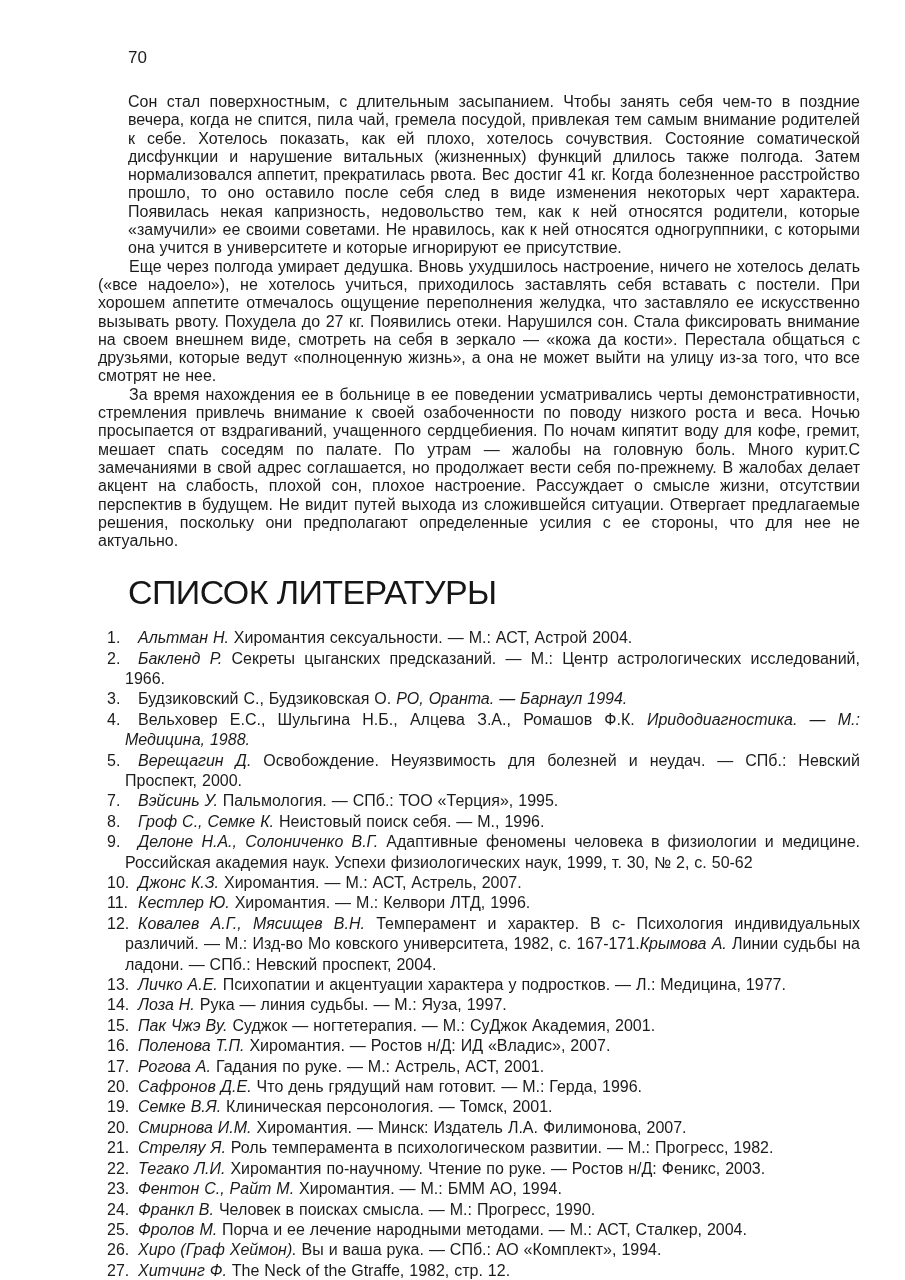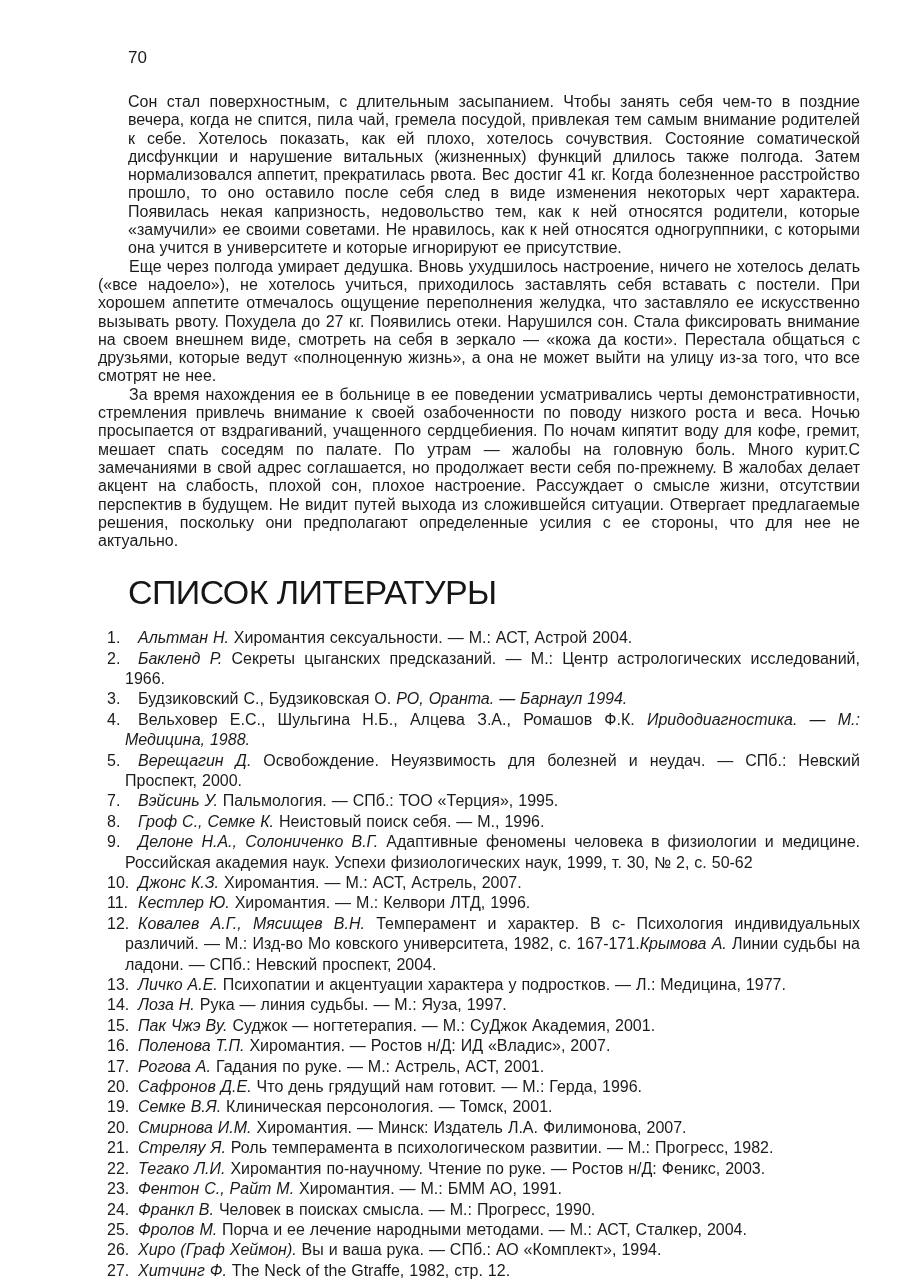--- a/index.html
+++ b/index.html
@@ -95,20 +95,20 @@
         <li class="bib-item"><span class="bib-num">13.</span><span class="seg italic">Личко А.Е.</span><span class="seg"> Психопатии и акцентуации характера у подростков. — Л.: Медицина, 1977.</span></li>
         <li class="bib-item"><span class="bib-num">14.</span><span class="seg italic">Лоза Н.</span><span class="seg"> Рука — линия судьбы. — М.: Яуза, 1997.</span></li>
         <li class="bib-item"><span class="bib-num">15.</span><span class="seg italic">Пак Чжэ Ву.</span><span class="seg"> Суджок — ногтетерапия. — М.: СуДжок Академия, 2001.</span></li>
         <li class="bib-item"><span class="bib-num">16.</span><span class="seg italic">Поленова Т.П.</span><span class="seg"> Хиромантия. — Ростов н/Д: ИД «Владис», 2007.</span></li>
         <li class="bib-item"><span class="bib-num">17.</span><span class="seg italic">Рогова А.</span><span class="seg"> Гадания по руке. — М.: Астрель, АСТ, 2001.</span></li>
         <li class="bib-item"><span class="bib-num">20.</span><span class="seg italic">Сафронов Д.Е.</span><span class="seg"> Что день грядущий нам готовит. — М.: Герда, 1996.</span></li>
         <li class="bib-item"><span class="bib-num">19.</span><span class="seg italic">Семке В.Я.</span><span class="seg"> Клиническая персонология. — Томск, 2001.</span></li>
         <li class="bib-item"><span class="bib-num">20.</span><span class="seg italic">Смирнова И.М.</span><span class="seg"> Хиромантия. — Минск: Издатель Л.А. Филимонова, 2007.</span></li>
         <li class="bib-item"><span class="bib-num">21.</span><span class="seg italic">Стреляу Я.</span><span class="seg"> Роль темперамента в психологическом развитии. — М.: Прогресс, 1982.</span></li>
         <li class="bib-item"><span class="bib-num">22.</span><span class="seg italic">Тегако Л.И.</span><span class="seg"> Хиромантия по-научному. Чтение по руке. — Ростов н/Д: Феникс, 2003.</span></li>
-        <li class="bib-item"><span class="bib-num">23.</span><span class="seg italic">Фентон С., Райт М.</span><span class="seg"> Хиромантия. — М.: БММ АО, 1991.</span></li>
+        <li class="bib-item"><span class="bib-num">23.</span><span class="seg italic">Фентон С., Райт М.</span><span class="seg"> Хиромантия. — М.: БММ АО, 1994.</span></li>
         <li class="bib-item"><span class="bib-num">24.</span><span class="seg italic">Франкл В.</span><span class="seg"> Человек в поисках смысла. — М.: Прогресс, 1990.</span></li>
         <li class="bib-item"><span class="bib-num">25.</span><span class="seg italic">Фролов М.</span><span class="seg"> Порча и ее лечение народными методами. — М.: АСТ, Сталкер, 2004.</span></li>
         <li class="bib-item"><span class="bib-num">26.</span><span class="seg italic">Хиро (Граф Хеймон).</span><span class="seg"> Вы и ваша рука. — СПб.: АО «Комплект», 1994.</span></li>
         <li class="bib-item"><span class="bib-num">27.</span><span class="seg italic">Хитчинг Ф.</span><span class="seg"> The Neck of the Gtraffe, 1982, стр. 12.</span></li>
       </ol>
   </div>
 </div>
 
 </body></html>

